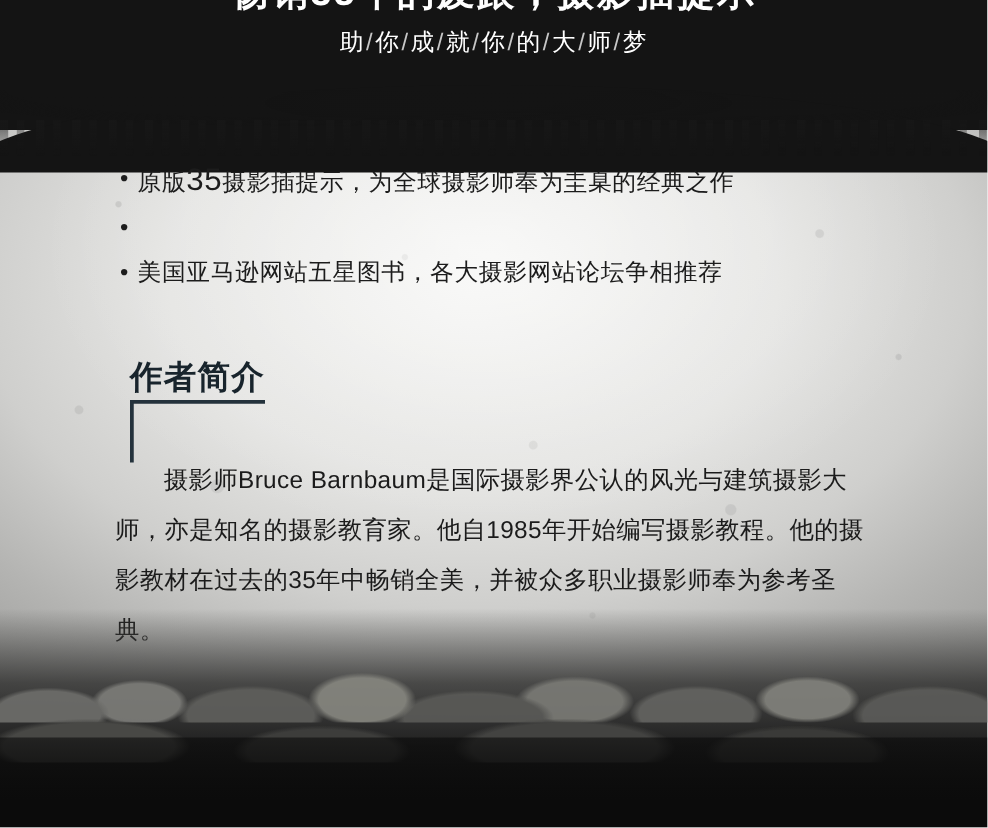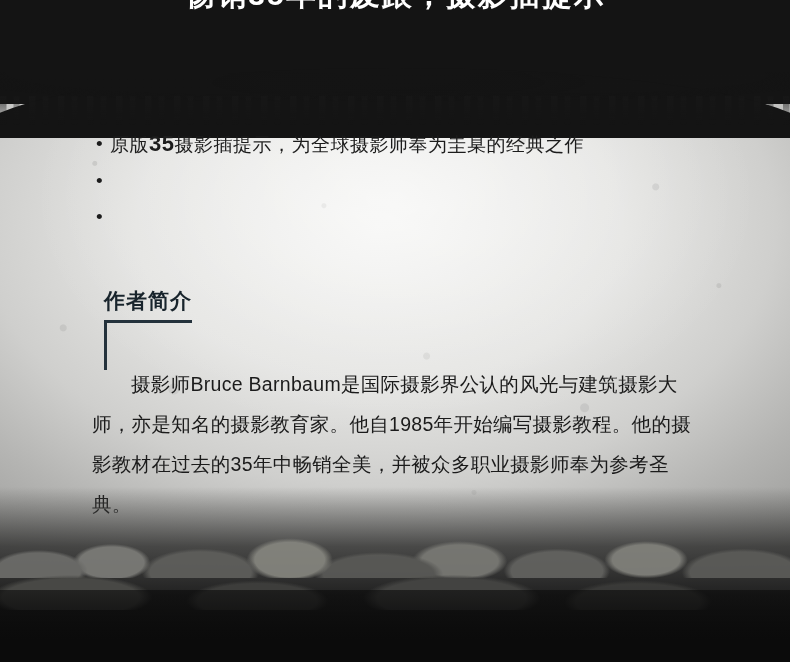--- a/index.html
+++ b/index.html
@@ -154,32 +154,32 @@
   }
   .bullet-dot {
     display: inline-block;
     width: 14px;
     flex: 0 0 14px;
     color: #1c1c1c;
     font-size: 19px;
     line-height: 36px;
   }
   .bullet-text .em {
-    font-size: 22px;
-    font-weight: bold;
+    font-size: 25px;
+    font-weight: normal;
   }
 
   
   .section {
     position: absolute;
     left: 104px;
     top: 286px;
   }
   .section-title {
-    font-size: 21px;
+    font-size: 26px;
     font-weight: bold;
     color: #18242c;
     letter-spacing: 1px;
     line-height: 30px;
     display: inline-block;
     border-bottom: 3px solid #24323c;
     padding-bottom: 4px;
   }
   .section-stem {
     position: absolute;
@@ -260,34 +260,38 @@
   <div class="bg-vignette"></div>
 
   <div class="ink-band"></div>
   <div class="ink-edge"></div>
   <div class="ink-streaks"></div>
 
   <div class="headline-clip">
     <div class="headline">畅销35年的废跟，摄影插提示</div>
   </div>
 
+  <div class="subhead">
+    <span>助</span><span class="sep">/</span><span>你</span><span class="sep">/</span><span>成</span><span class="sep">/</span><span>就</span><span class="sep">/</span><span>你</span><span class="sep">/</span><span>的</span><span class="sep">/</span><span>大</span><span class="sep">/</span><span>师</span><span class="sep">/</span><span>梦</span>
+  </div>
 
   <div class="bullets">
 
     <div class="bullet-row">
       <span class="bullet-dot">•</span>
       <span class="bullet-text"><span>原版</span><span class="em">35</span><span>摄影插提示，为全球摄影师奉为圭臬的经典之作</span></span>
     </div>
 
     <div class="bullet-row">
       <span class="bullet-dot">•</span>
     </div>
 
     <div class="bullet-row">
       <span class="bullet-dot">•</span>
+      <span class="bullet-text"><span>美国亚马逊网站五星图书，各大摄影网站论坛争相推荐</span></span>
     </div>
 
   </div>
 
   <div class="section">
     <span class="section-title">作者简介</span>
   </div>
   <div class="section-stem"></div>
 
   <div class="body-para">摄影师Bruce Barnbaum是国际摄影界公认的风光与建筑摄影大师，亦是知名的摄影教育家。他自1985年开始编写摄影教程。他的摄影教材在过去的35年中畅销全美，并被众多职业摄影师奉为参考圣典。</div>

